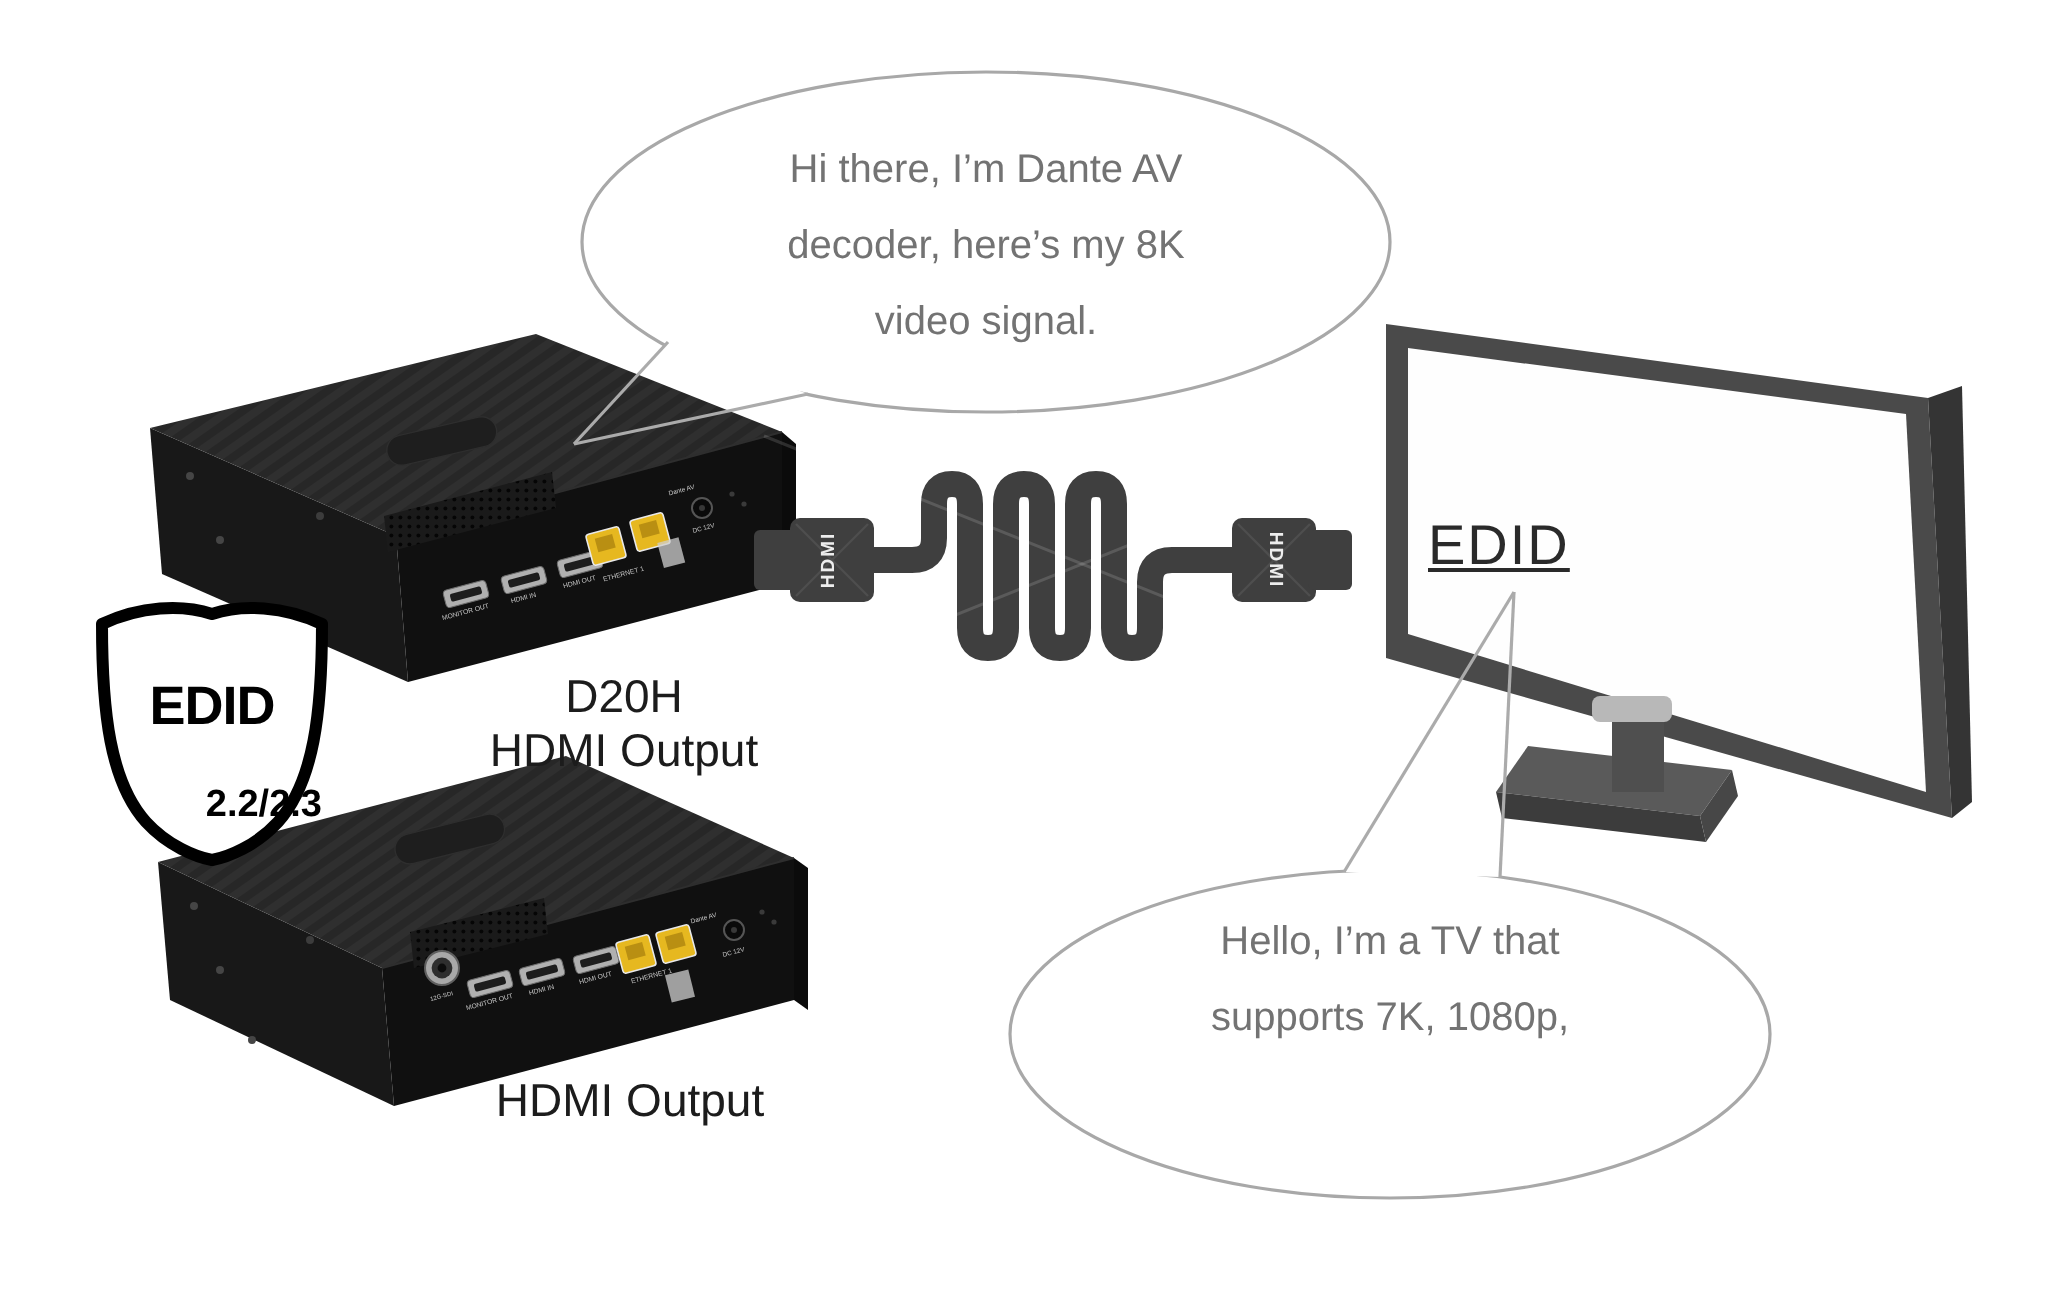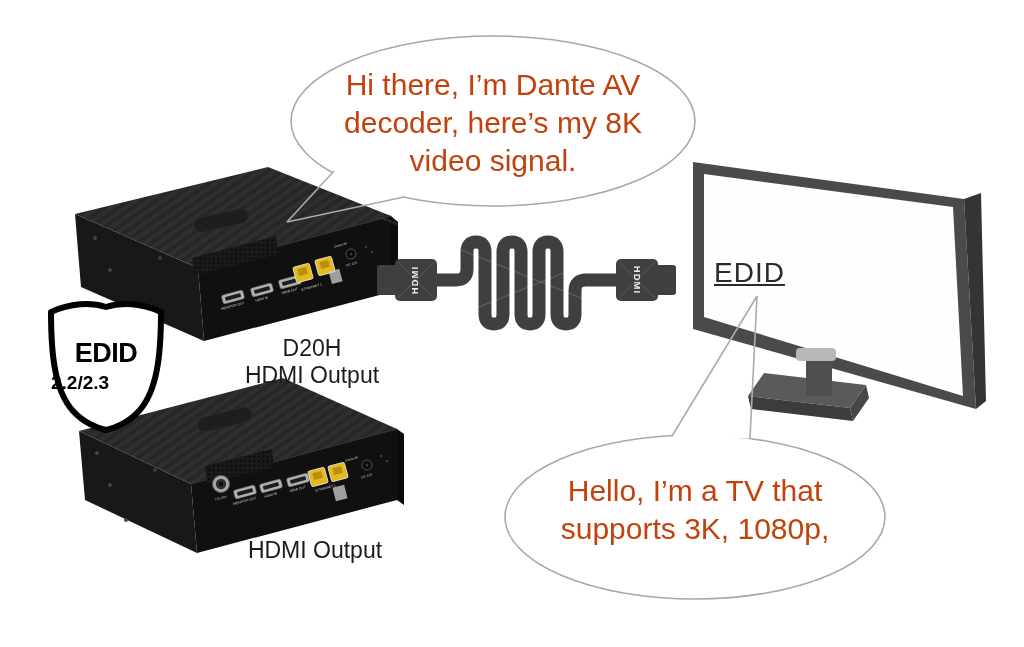--- a/index.html
+++ b/index.html
@@ -1,24 +1,24 @@
 <!DOCTYPE html>
 <html><head>
 <meta charset="utf-8">
 <style>
   html,body{margin:0;padding:0;background:#fff;}
   #canvas{position:relative;width:1024px;height:647px;background:#ffffff;overflow:hidden;
           font-family:"Liberation Sans", sans-serif;}
   #art{position:absolute;left:0;top:0;}
   .txt{position:absolute;color:#1f1f1f;}
-  .bubble-text{text-align:center;font-size:30px;line-height:38px;color:#c2410c;}
+  .bubble-text{text-align:center;font-size:20px;line-height:38px;color:#737373;}
   .caption{text-align:center;font-size:23px;line-height:27px;color:#1c1c1c;margin-top:20px;}
   .edid{font-size:28px;color:#2a2a2a;letter-spacing:1px;text-decoration:underline;}
   .hdcp-title{width:110px;text-align:center;font-size:27px;font-weight:800;letter-spacing:-.5px;color:#000;}
-  .hdcp-ver{width:110px;text-align:left;font-size:19px;font-weight:700;color:#000;}
+  .hdcp-ver{width:110px;text-align:right;font-size:19px;font-weight:700;color:#000;margin-top:20px;}
   .hdmi-tag{width:40px;height:20px;line-height:20px;text-align:center;
             font-size:9.5px;font-weight:bold;letter-spacing:1px;color:#ededed;}
 </style>
 </head>
 <body>
 
 <div id="canvas">
 
 <svg id="art" width="1024" height="647" viewBox="0 0 1024 647">
   <defs>
@@ -202,23 +202,23 @@
     <line x1="757" y1="296" x2="750" y2="438.5" stroke="#ababab" stroke-width="1.6"></line>
   </g>
 </svg>
 
   <div class="txt bubble-text" style="left:313px;top:66px;width:360px;">
     <div>Hi there, I’m Dante AV</div>
     <div>decoder, here’s my 8K</div>
     <div>video signal.</div>
   </div>
 
-  <div class="txt bubble-text" style="left:515px;top:472px;width:360px;">
+  <div class="txt bubble-text" style="left:515px;top:452px;width:360px;">
     <div>Hello, I’m a TV that</div>
-    <div>supports 3K, 1080p,</div>
+    <div>supports 7K, 1080p,</div>
   </div>
 
   <div class="txt hdcp-title" style="left:51px;top:338px;">EDID</div>
   <div class="txt hdcp-ver" style="left:51px;top:372px;">2.2/2.3</div>
 
   <div class="txt caption" style="left:212px;top:315px;width:200px;">
     <div>D20H</div>
     <div>HDMI Output</div>
   </div>
 

